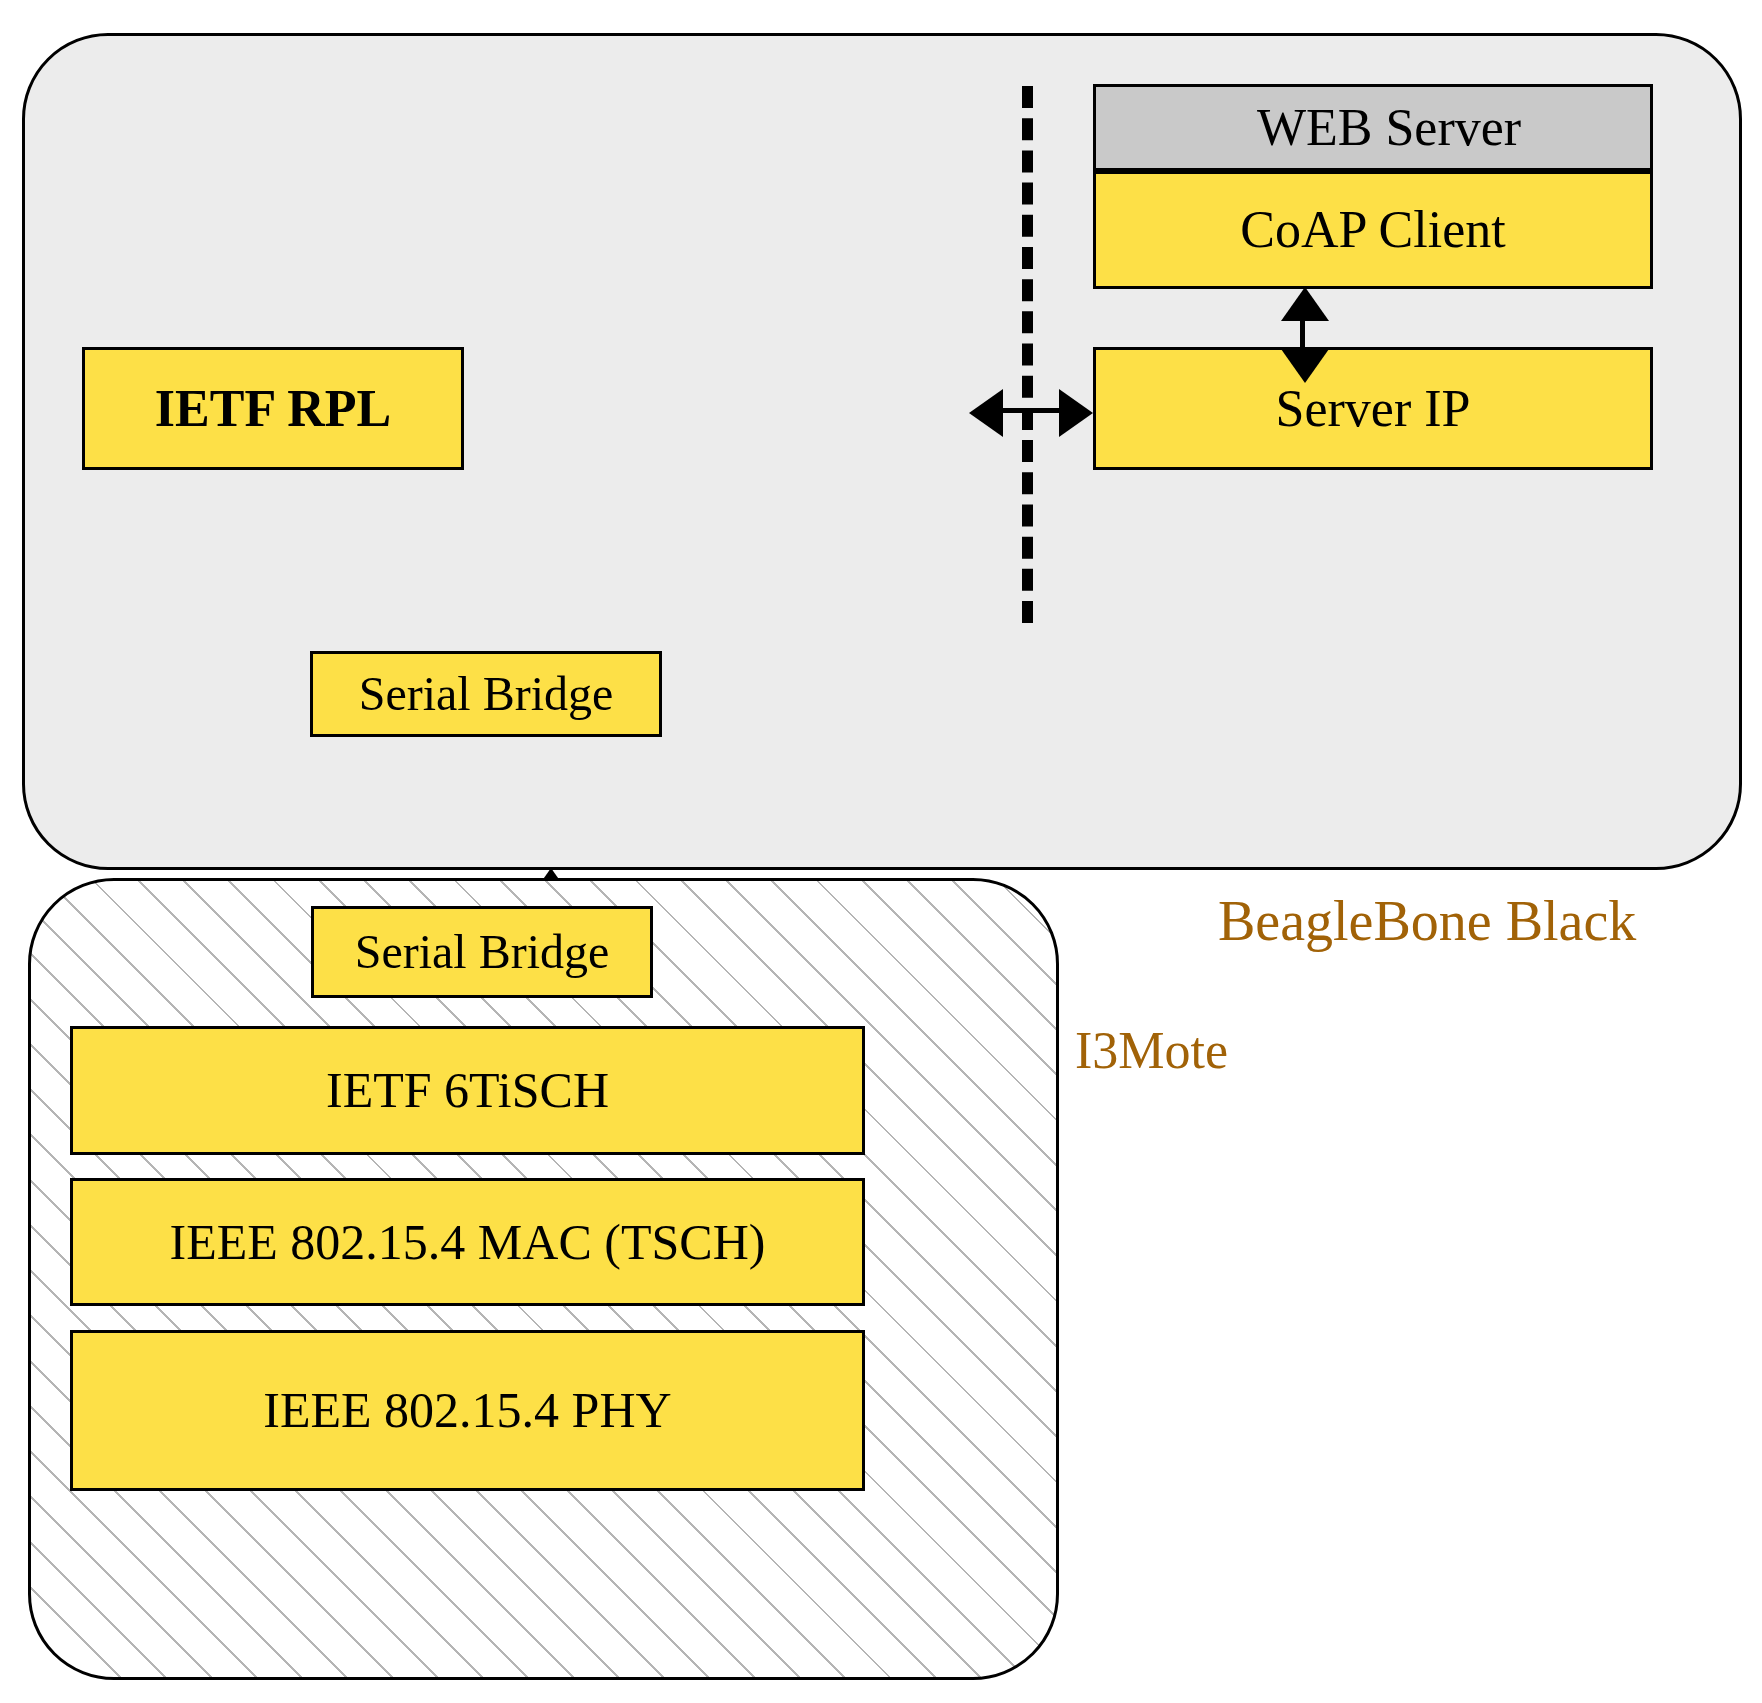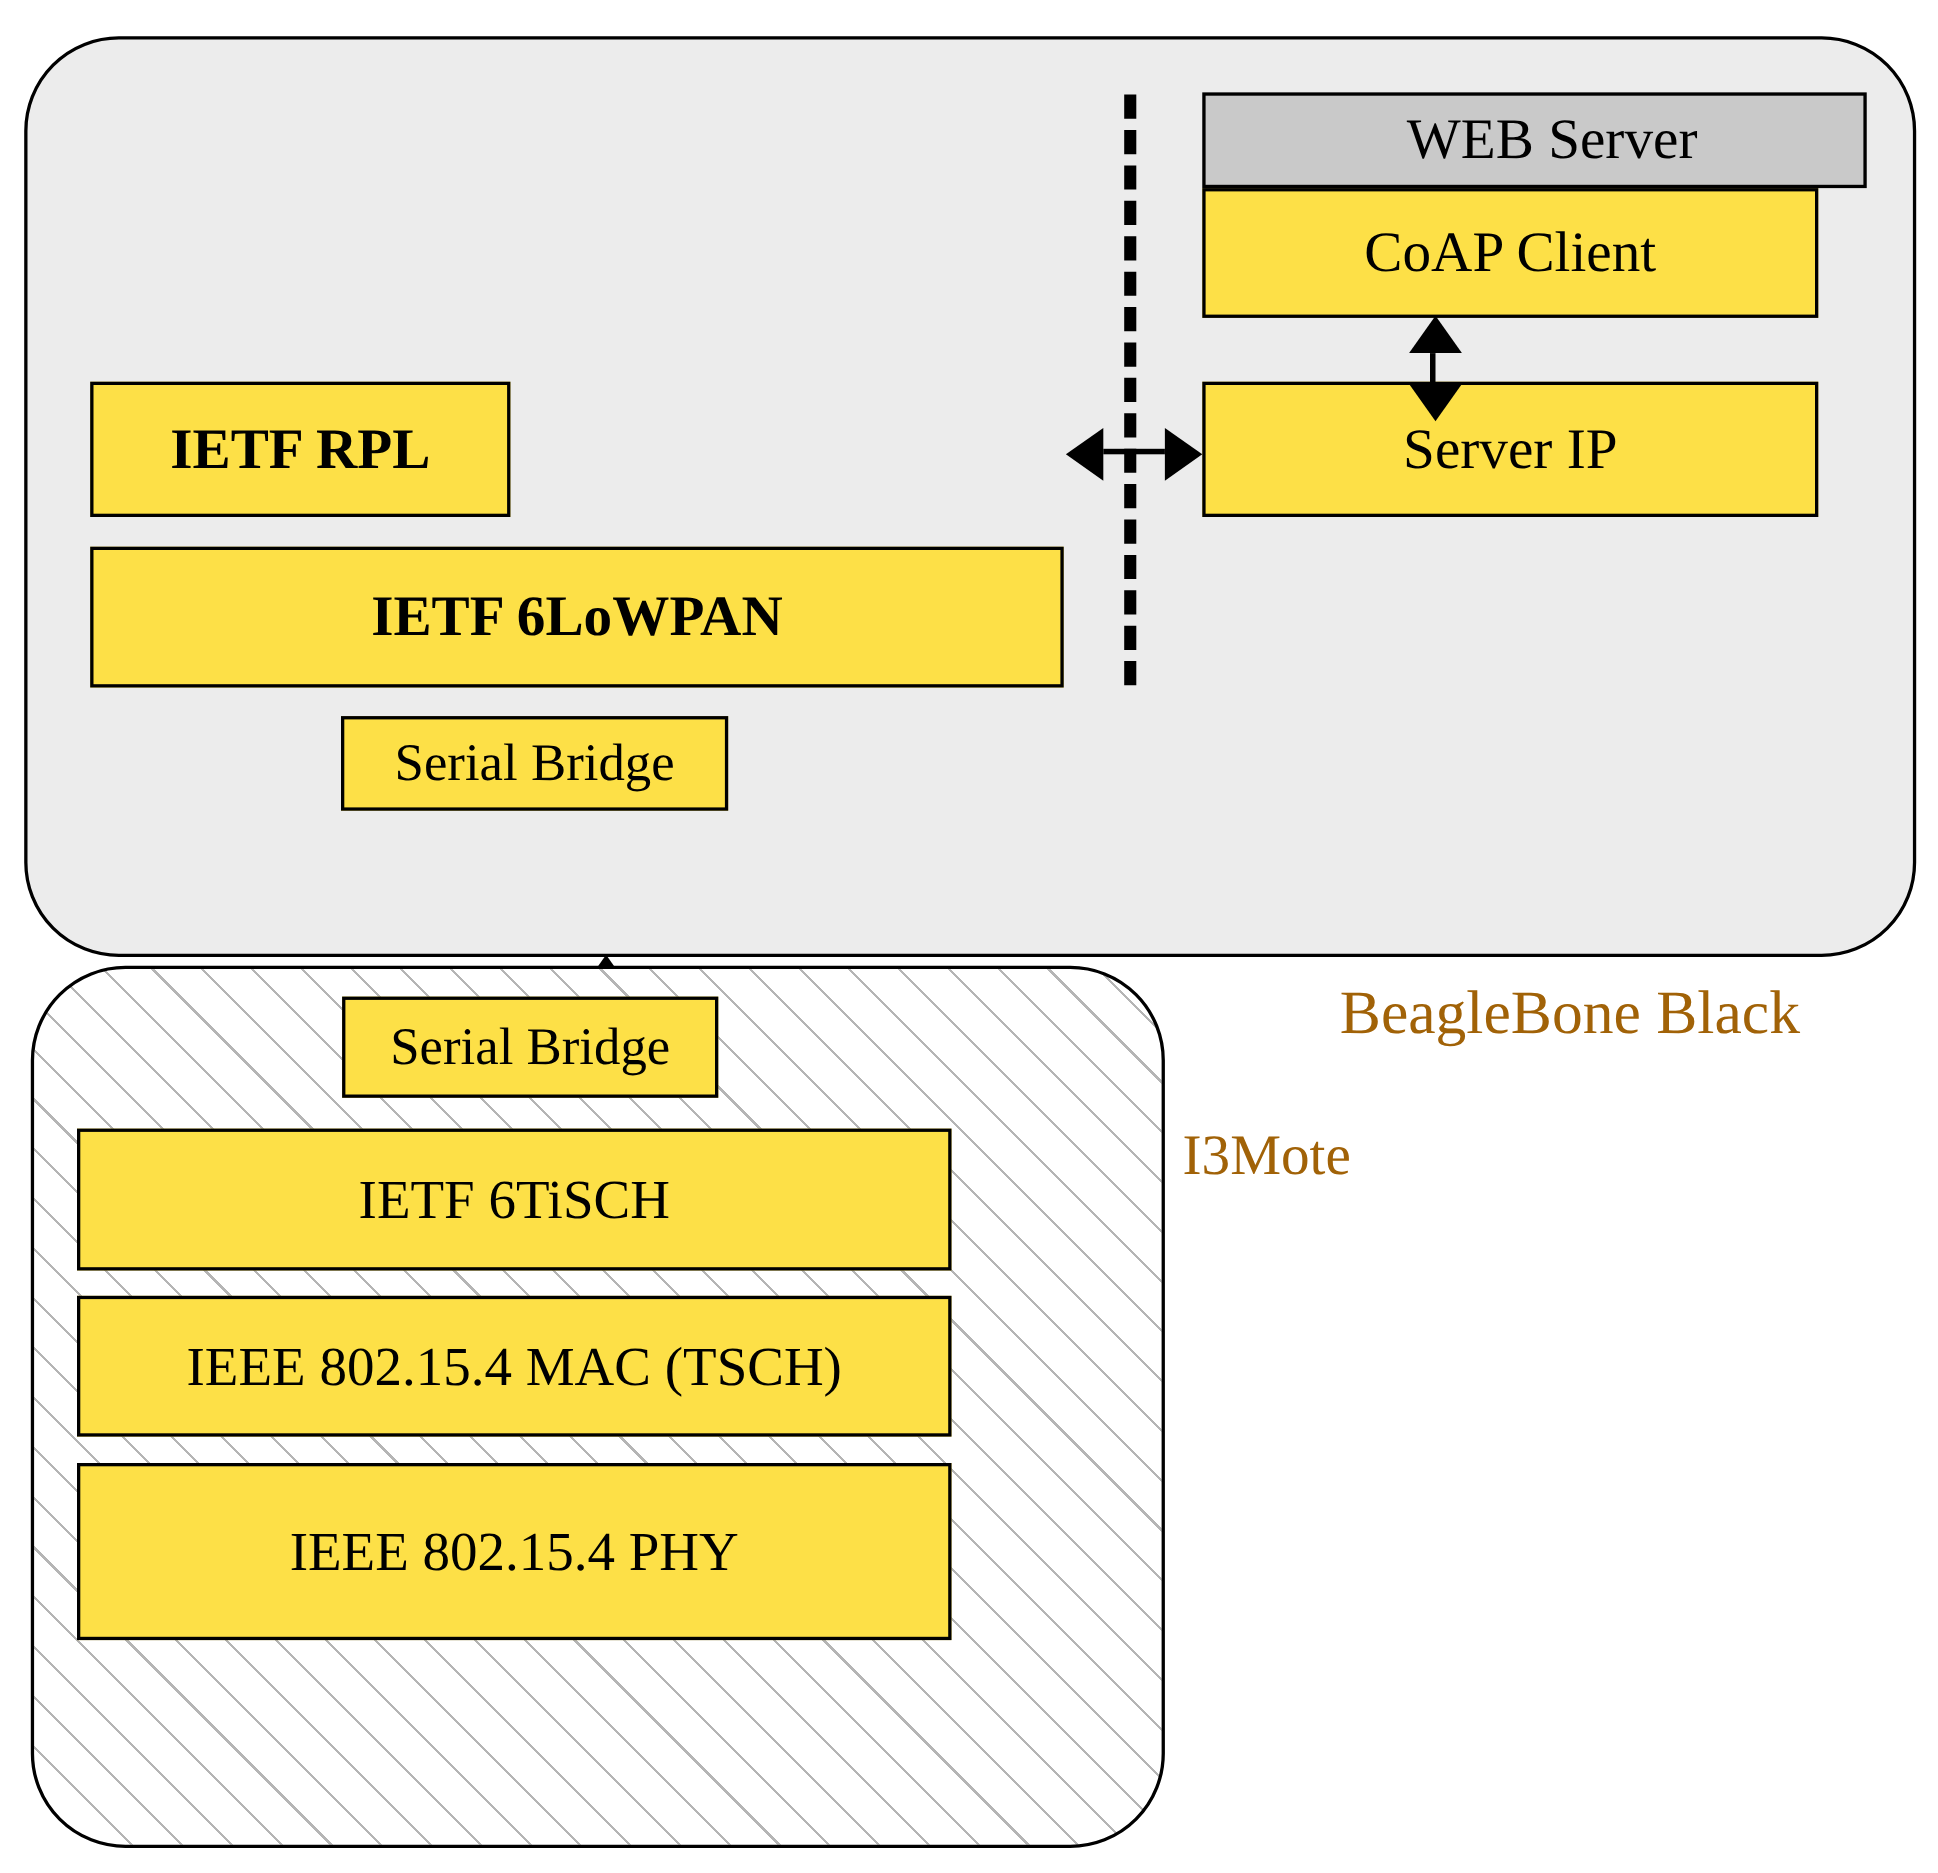--- a/index.html
+++ b/index.html
@@ -56,21 +56,21 @@
     align-items: center;
     justify-content: center;
     color: #000000;
     line-height: 1.1;
     text-align: center;
     white-space: nowrap;
   }
   .layer-box.shaded { background: #c9c9c9; }
 
   
-  #box-web-server   { left: 1093px; top: 84px;  width: 604px; height: 87px;  font-size: 52px; padding-left: 32px; }
+  #box-web-server   { left: 1093px; top: 84px;  width: 560px; height: 87px;  font-size: 52px; padding-left: 32px; }
   #box-coap-client  { left: 1093px; top: 171px; width: 560px; height: 118px; font-size: 52px; }
   #box-linux-ip     { left: 1093px; top: 347px; width: 560px; height: 123px; font-size: 52px; }
   #box-ietf-rpl     { left: 82px;   top: 347px; width: 382px; height: 123px; font-size: 52px; font-weight: 700; }
   #box-ip-v6        { left: 585px;  top: 347px; width: 382px; height: 123px; font-size: 52px; }
   #box-6lowpan      { left: 82px;   top: 497px; width: 885px; height: 128px; font-size: 52px; font-weight: 700; }
   #box-serial-top   { left: 310px;  top: 651px; width: 352px; height: 86px;  font-size: 48px; }
 
   
   #box-serial-bottom{ left: 311px;  top: 906px;  width: 342px; height: 92px;  font-size: 48px; }
   #box-6tisch       { left: 70px;   top: 1026px; width: 795px; height: 129px; font-size: 50px; }
@@ -149,21 +149,20 @@
 
   <div id="box-web-server" class="layer-box shaded">WEB Server</div>
 
   <div id="box-coap-client" class="layer-box">CoAP Client</div>
 
   <div id="box-linux-ip" class="layer-box">Server IP</div>
 
   <div id="box-ietf-rpl" class="layer-box">IETF RPL</div>
 
 
-  <div id="box-6lowpan" class="layer-box">IETF 6LoWPAN</div>
 
   <div id="box-serial-top" class="layer-box">Serial Bridge</div>
 
   <div id="arrow-ipv6-linux" class="arrow-h"></div>
 
   <div id="arrow-coap-linux" class="arrow-v"></div>
 
   <div id="arrow-uart" class="arrow-v"></div>
 
   <div id="label-uart" class="free-label">UART</div>

